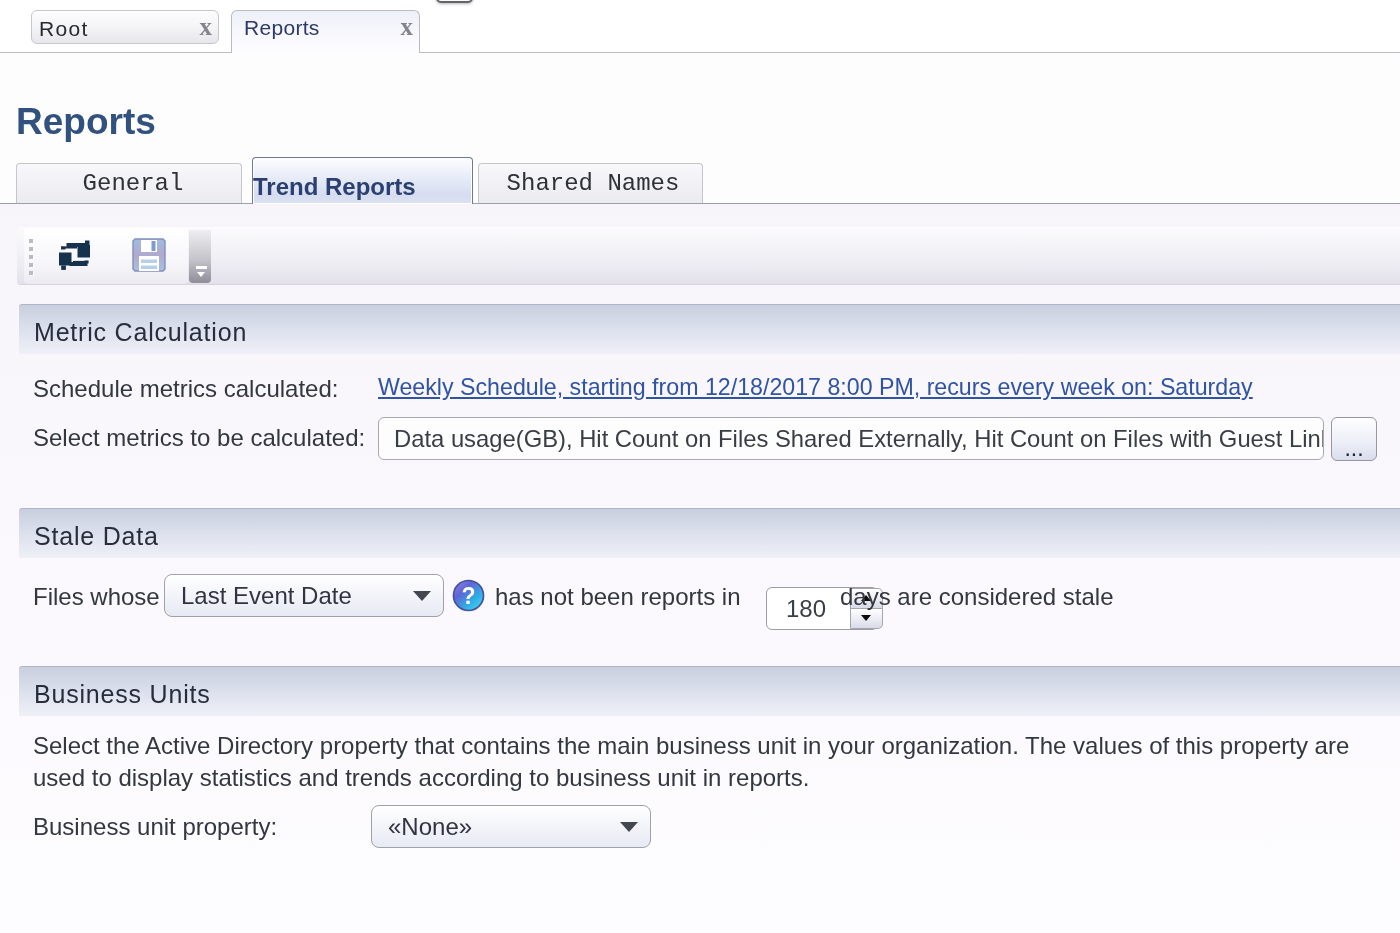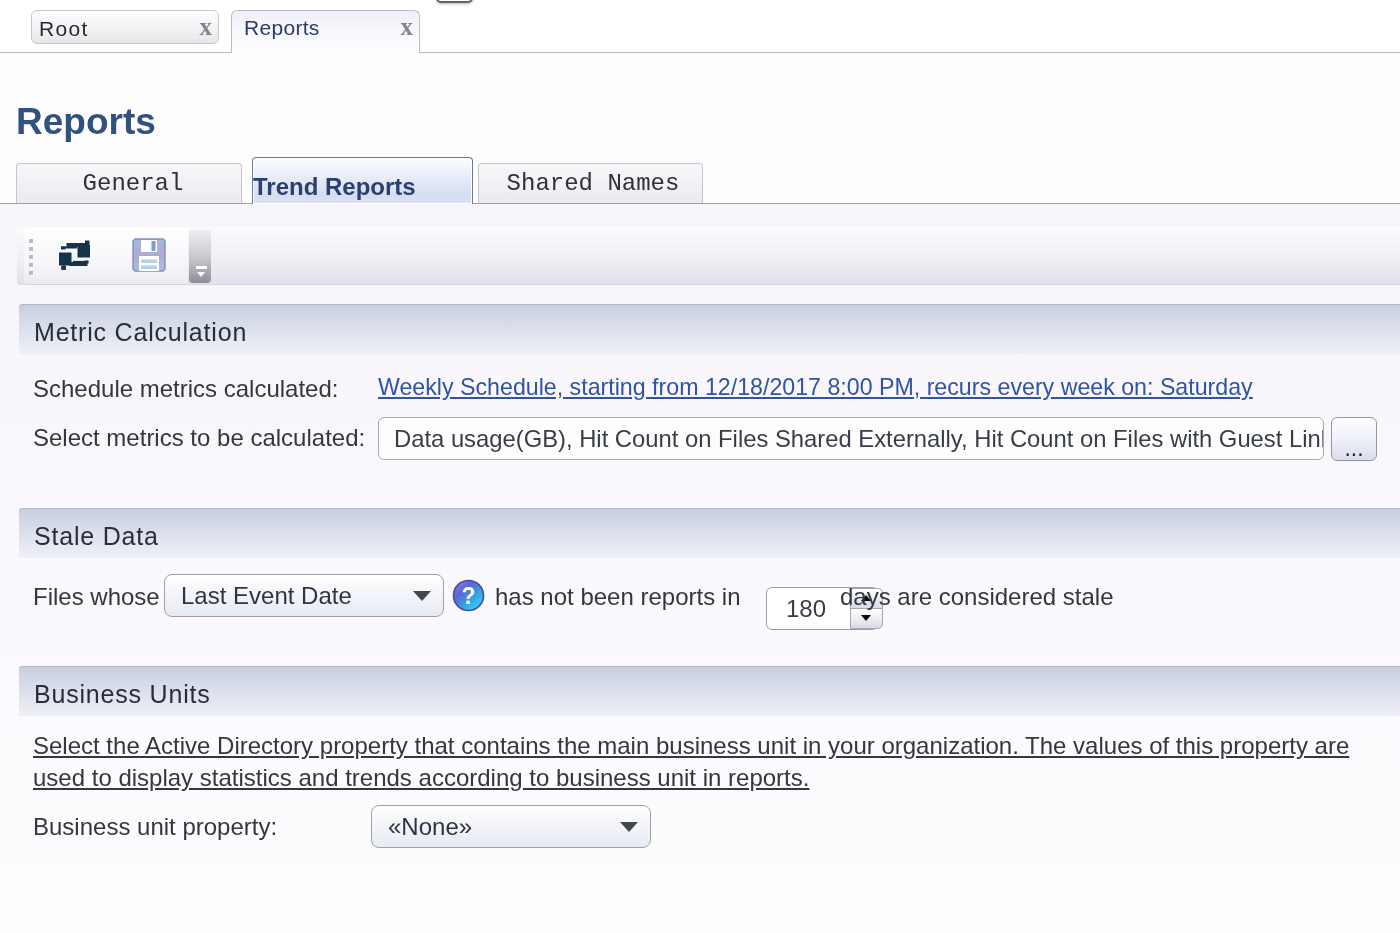--- a/index.html
+++ b/index.html
@@ -80,21 +80,21 @@
   font-size:24px; color:#3a3e46; line-height:41px; }
 #numBox .spin { position:absolute; left:83px; top:0; width:33px; height:41px; }
 #numBox .sbtn { position:absolute; left:0; width:33px; height:21px; border:1px solid #a5a5ad;
   background:linear-gradient(#ffffff,#e8eaf2 60%,#d8dbe8); }
 #numBox .up { top:0; border-radius:0 5px 0 0; }
 #numBox .dn { top:20px; border-radius:0 0 5px 0; }
 .tri-up { position:absolute; left:10px; top:6px; width:0; height:0;
   border-left:5.5px solid transparent; border-right:5.5px solid transparent; border-bottom:6.5px solid #0c0c0c; }
 .tri-dn { position:absolute; left:10px; top:6px; width:0; height:0;
   border-left:5.5px solid transparent; border-right:5.5px solid transparent; border-top:6.5px solid #0c0c0c; }
-#buText { left:33px; top:730px; font-size:24px; color:#33373f; line-height:32px;text-decoration:underline; }
+#buText { left:33px; top:730px; font-size:24px; color:#33373f; line-height:32px; }
 </style>
 </head>
 <body>
 <div class="abs" id="pane1"></div>
 <div class="abs" id="pane2"></div>
 <div class="abs" id="topline"></div>
 
 <div class="abs" id="tabRoot">
     <span class="lbl">Root</span>
     <span class="closex">x</span>

